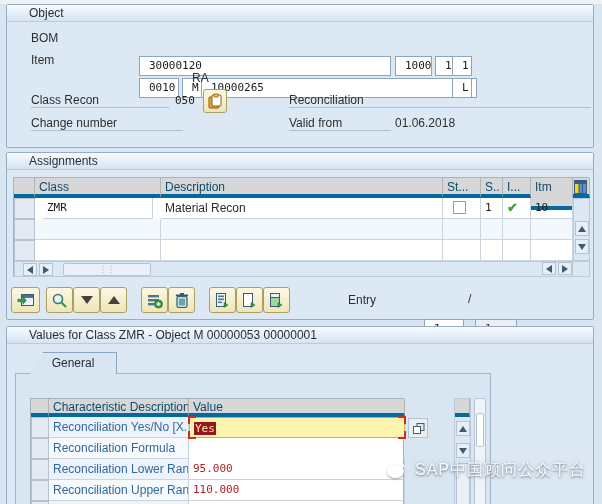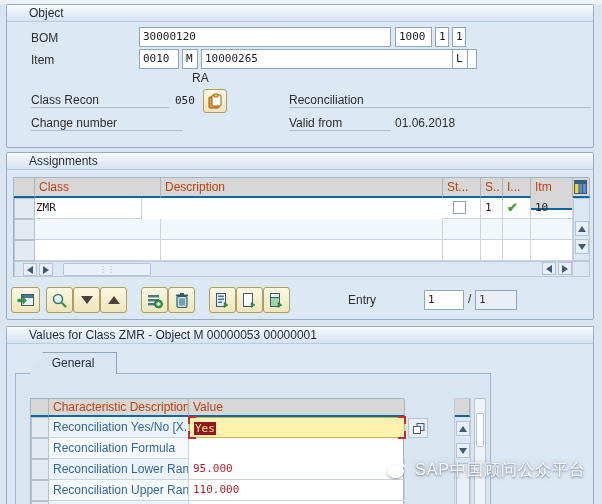--- a/index.html
+++ b/index.html
@@ -11,33 +11,33 @@
   .page{position:absolute;inset:0;}
   .topstrip{position:absolute;left:0;top:0;width:602px;height:4px;background:#eef2f6;}
   
   .gbox{position:absolute;background:#dce8f4;border:1px solid #95aec6;border-radius:2px;box-sizing:border-box;}
   .ghead{position:absolute;left:0;top:0;right:0;height:17px;line-height:17px;
     background:linear-gradient(#f8fbfe,#d5e3f1);border-bottom:1px solid #b9cbdc;
     padding-left:22px;color:#1f2a36;box-sizing:border-box;font-size:12px;}
   .lbl{position:absolute;color:#2e2e2e;white-space:nowrap;}
   .lbl-u{border-bottom:1px solid #aebfd0;display:inline-block;}
   .fld{position:absolute;height:20px;line-height:18px;background:#fff;border:1px solid #8fa6ba;
-    box-sizing:border-box;padding:0 3px;white-space:nowrap;overflow:hidden;}
+    box-sizing:border-box;padding:0 9px;white-space:nowrap;overflow:hidden;margin-top:29px;}
   .mono{font-family:"DejaVu Sans Mono",monospace;font-size:11px;color:#1a1a1a;}
   .ro{background:#e9eff5;color:#333;}
   
   .ybtn{position:absolute;height:26px;box-sizing:border-box;border:1px solid #ab9f62;border-radius:3px;
     background:linear-gradient(#fcf8e3,#eee5ba);display:flex;align-items:center;justify-content:center;}
   .tri-d{width:0;height:0;border-left:6px solid transparent;border-right:6px solid transparent;border-top:8px solid #4e3f3f;}
   .tri-u{width:0;height:0;border-left:6px solid transparent;border-right:6px solid transparent;border-bottom:8px solid #4e3f3f;}
   
   .tblbox{position:absolute;background:#fff;border:1px solid #9fb4c7;box-sizing:border-box;}
   .cell{position:absolute;box-sizing:border-box;border-right:1px solid #c9d4de;border-bottom:1px solid #c9d4de;
     padding:0 4px;line-height:20px;white-space:nowrap;overflow:hidden;}
-  .hcell{background:#d7d7d7;border-right:1px solid #b3b3b3;border-bottom:2px solid #0369a1;color:#c2410c;line-height:19px;}
+  .hcell{background:#d7d7d7;border-right:1px solid #b3b3b3;border-bottom:4px solid #0369a1;color:#0c4a6e;line-height:19px;}
   .selcell{background:#e3eaf1;border:1px solid #b6c3cf;}
   .rowlite{background:#f3f8fc;}
   .checkbox{position:absolute;width:13px;height:13px;background:#fff;border:1px solid #8aa0b5;box-sizing:border-box;}
   .greencheck{color:#3fa535;font-size:13px;font-weight:bold;line-height:20px;}
   
   .sctrack{position:absolute;background:#dbe7f2;border:1px solid #bccadB;box-sizing:border-box;}
   .scbtn{position:absolute;background:#e6eef6;border:1px solid #b4c4d4;box-sizing:border-box;
     display:flex;align-items:center;justify-content:center;}
   .ar-u{width:0;height:0;border-left:4px solid transparent;border-right:4px solid transparent;border-bottom:6px solid #3f5a72;}
   .ar-d{width:0;height:0;border-left:4px solid transparent;border-right:4px solid transparent;border-top:6px solid #3f5a72;}
@@ -126,21 +126,22 @@
           <rect x="0.5" y="0.5" width="12" height="13" fill="#fff" stroke="#3d5a77"></rect>
           <rect x="1" y="1" width="11" height="3" fill="#2f5f8f"></rect>
           <rect x="1" y="4" width="4" height="9" fill="#f5d327"></rect>
           <rect x="5" y="4" width="7" height="9" fill="#5b8fd4"></rect>
           <line x1="5" y1="4" x2="5" y2="13" stroke="#3d5a77"></line>
           <line x1="8.5" y1="4" x2="8.5" y2="13" stroke="#3d5a77"></line>
         </svg>
       </div>
 
       <div class="cell selcell" style="left:0;top:20px;width:21px;height:21px"></div>
-      <div class="cell mono" style="left:18px;top:20px;width:110px;height:21px">ZMR</div>
+      <div class="cell mono" style="left:29px;top:20px;width:110px;height:21px">ZMR</div>
+      <div class="cell" style="left:147px;top:20px;width:282px;height:21px">Material Recon</div>
       <div class="cell" style="left:429px;top:20px;width:38px;height:21px">
         <span class="checkbox" style="left:10px;top:3px"></span>
       </div>
       <div class="cell mono" style="left:467px;top:20px;width:22px;height:21px">1</div>
       <div class="cell greencheck" style="left:489px;top:20px;width:28px;height:21px">
         <span>✔</span>
       </div>
       <div class="cell mono" style="left:517px;top:20px;width:42px;height:21px">10</div>
 
       <div class="cell selcell" style="left:0;top:41px;width:21px;height:21px"></div>

